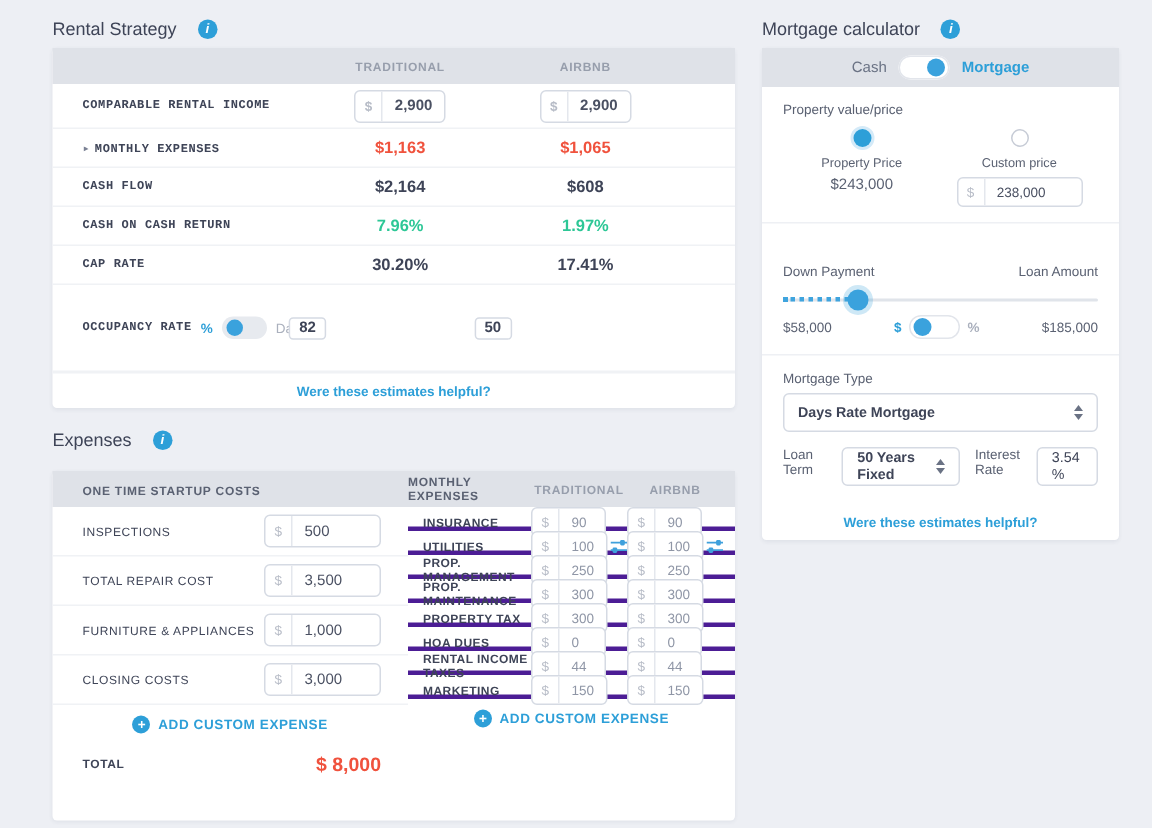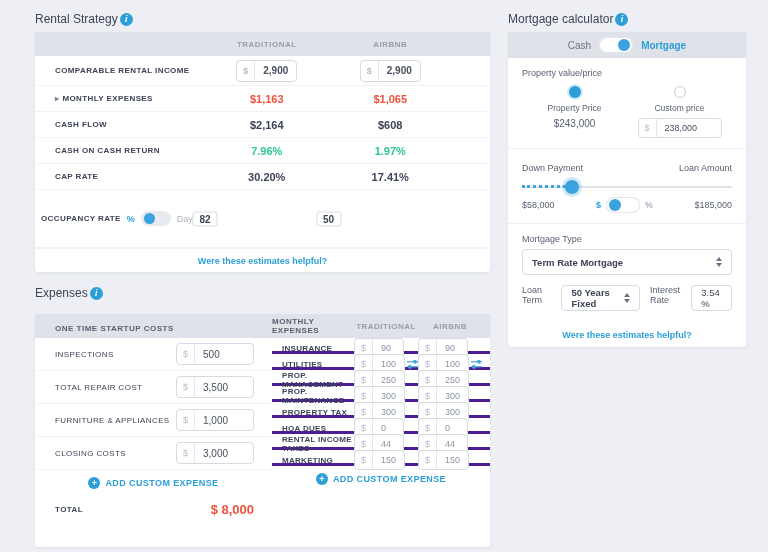--- a/index.html
+++ b/index.html
@@ -7,41 +7,41 @@
   body {
     position: relative; overflow: hidden;
     background: #edeff4;
     font-family: "Liberation Sans", sans-serif;
     color: #3e4457;
   }
   .col { position: absolute; top: 10px; }
   #left-col  { left: 35px;  width: 455px; }
   #right-col { left: 508px; width: 238px; }
 
-  .section-title-row { display:flex; align-items:center; gap:2px; height:18px; margin-bottom:4px; }
+  .section-title-row { display:flex; align-items:center; gap:14px; height:18px; margin-bottom:4px; }
   .section-title { font-size:12px; color:#3e4457; }
   .info-icon {
     width:13px; height:13px; border-radius:50%; background:#2d9fd8; color:#fff;
     font-size:9px; font-weight:bold; font-style:italic;
     display:inline-flex; align-items:center; justify-content:center; line-height:1;
   }
 
   .card { background:#fff; border-radius:3px; box-shadow:0 1px 3px rgba(40,50,80,.07); }
 
   .band { background:#dfe2e8; }
   .band-label { font-size:8px; font-weight:bold; letter-spacing:.5px; color:#5a6172; }
   .band-label.light { color:#979eac; }
 
   
   .r-grid { display:grid; grid-template-columns:170px 1fr 1fr 38px; align-items:center; }
   .r-head { height:24px; }
   .r-head .band-label { text-align:center; }
   .r-row { min-height:26px; border-bottom:1px solid #f0f2f5; padding:2px 0; }
   .r-row:last-of-type { border-bottom:none; }
-  .row-label { font-size:8px; font-weight:bold; letter-spacing:.4px; color:#3e4457; padding-left:20px; }
+  .row-label { font-size:8px; font-weight:bold; letter-spacing:.4px; color:#3e4457; padding-left:20px;font-family:Liberation Mono, monospace; }
   .caret-icon { color:#7a8194; font-size:8px; margin-right:3px; }
   .cell { text-align:center; font-size:11px; font-weight:bold; color:#3e4457; }
   .cell.red   { color:#f0523d; }
   .cell.green { color:#2dc796; }
 
   .money-input {
     display:inline-flex; align-items:stretch; background:#fff;
     border:1px solid #d5dae3; border-radius:4px; height:22px; overflow:hidden;
   }
   .money-input .cur {
@@ -52,21 +52,21 @@
   .money-input.small { height:20px; }
   .money-input.small .val { font-size:9px; color:#8f96a6; min-width:30px; }
 
   .toggle { position:relative; width:30px; height:15px; border-radius:8px; background:#e7eaef; display:inline-block; }
   .toggle .knob { position:absolute; top:2px; width:11px; height:11px; border-radius:50%; background:#3aa2dd; }
   .toggle.knob-left  .knob { left:3px; }
   .toggle.knob-right .knob { right:3px; }
   .toggle.on-white { background:#fff; box-shadow:0 0 0 1px #e2e5eb inset; width:34px; height:16px; }
   .toggle.on-white .knob { width:12px; height:12px; }
 
-  .occ-toggle-wrap { display:flex; align-items:center; gap:6px; padding-left:6px; }
+  .occ-toggle-wrap { display:flex; align-items:center; gap:6px; padding-left:20px; }
   .occ-unit { font-size:9px; font-weight:bold; }
   .occ-unit.pct { color:#2d9fd8; }
   .occ-unit.days { color:#aab0bd; font-weight:normal; }
 
   .donut { position:relative; width:48px; height:48px; border-radius:50%; margin:4px auto; }
   .donut-hole { position:absolute; inset:7px; border-radius:50%; background:#fff; }
   .donut-num {
     position:absolute; top:50%; left:50%; transform:translate(-50%,-50%);
     background:#fff; border:1px solid #d5dae3; border-radius:3px;
     font-size:10px; font-weight:bold; color:#3e4457; padding:1px 6px;
@@ -107,21 +107,21 @@
   .mort-body { padding:10px 14px 0 14px; }
   .sect-label { font-size:9px; color:#5a6172; }
   .prop-opts { display:flex; margin-top:8px; }
   .prop-opt { flex:1; display:flex; flex-direction:column; align-items:center; gap:5px; }
   .radio { width:12px; height:12px; border-radius:50%; border:1px solid #c7ccd6; background:#fff; cursor:pointer; }
   .radio.selected { border:none; background:#2d9fd8; box-shadow:0 0 0 2px #d4eaf8; }
   .opt-label { font-size:8.5px; color:#5a6172; white-space:nowrap; }
   .brand-redfin { color:#e8402e; font-weight:bold; font-size:8.5px; letter-spacing:-.2px; }
   .opt-value { font-size:10px; color:#5a6172; }
   .divider { border-top:1px solid #eef0f4; margin:10px -14px 0 -14px; }
-  .dp-labels { display:flex; justify-content:space-between; margin-top:14px; }
+  .dp-labels { display:flex; justify-content:space-between; margin-top:27px; }
   .dp-slider { position:relative; height:16px; margin:6px 0 2px 0; }
   .dp-track { position:absolute; top:7px; left:0; right:0; height:2px; background:#e0e4ea; border-radius:1px; }
   .dp-fill { position:absolute; top:6px; left:0; border-top:3px dotted #3fa4de; }
   .dp-knob { position:absolute; top:1px; width:14px; height:14px; border-radius:50%; background:#3aa2dd; box-shadow:0 0 0 3px rgba(58,162,221,.25); cursor:pointer; }
   .dp-values { display:flex; align-items:center; justify-content:space-between; margin-top:2px; }
   .dp-val { font-size:9px; color:#5a6172; }
   .unit { font-size:9px; font-weight:bold; }
   .unit.dollar { color:#2d9fd8; }
   .unit.pct { color:#aab0bd; }
   .dp-toggle-group { display:flex; align-items:center; gap:5px; }
@@ -500,21 +500,21 @@
           <span class="unit pct">%</span>
         </span>
         <span class="dp-val">$185,000</span>
       </div>
 
       <div class="divider"></div>
 
       <div class="mt-section">
         <div class="sect-label">Mortgage Type</div>
         <div class="select-box">
-          <span>Term Rate Mortgage</span>
+          <span>Days Rate Mortgage</span>
           <span class="sel-arrows">
               <span class="tri-up"></span>
               <span class="tri-down"></span>
             </span>
         </div>
       </div>
 
       <div class="lt-row">
         <div class="lt-col term">
           <span class="sect-label">Loan Term</span>

